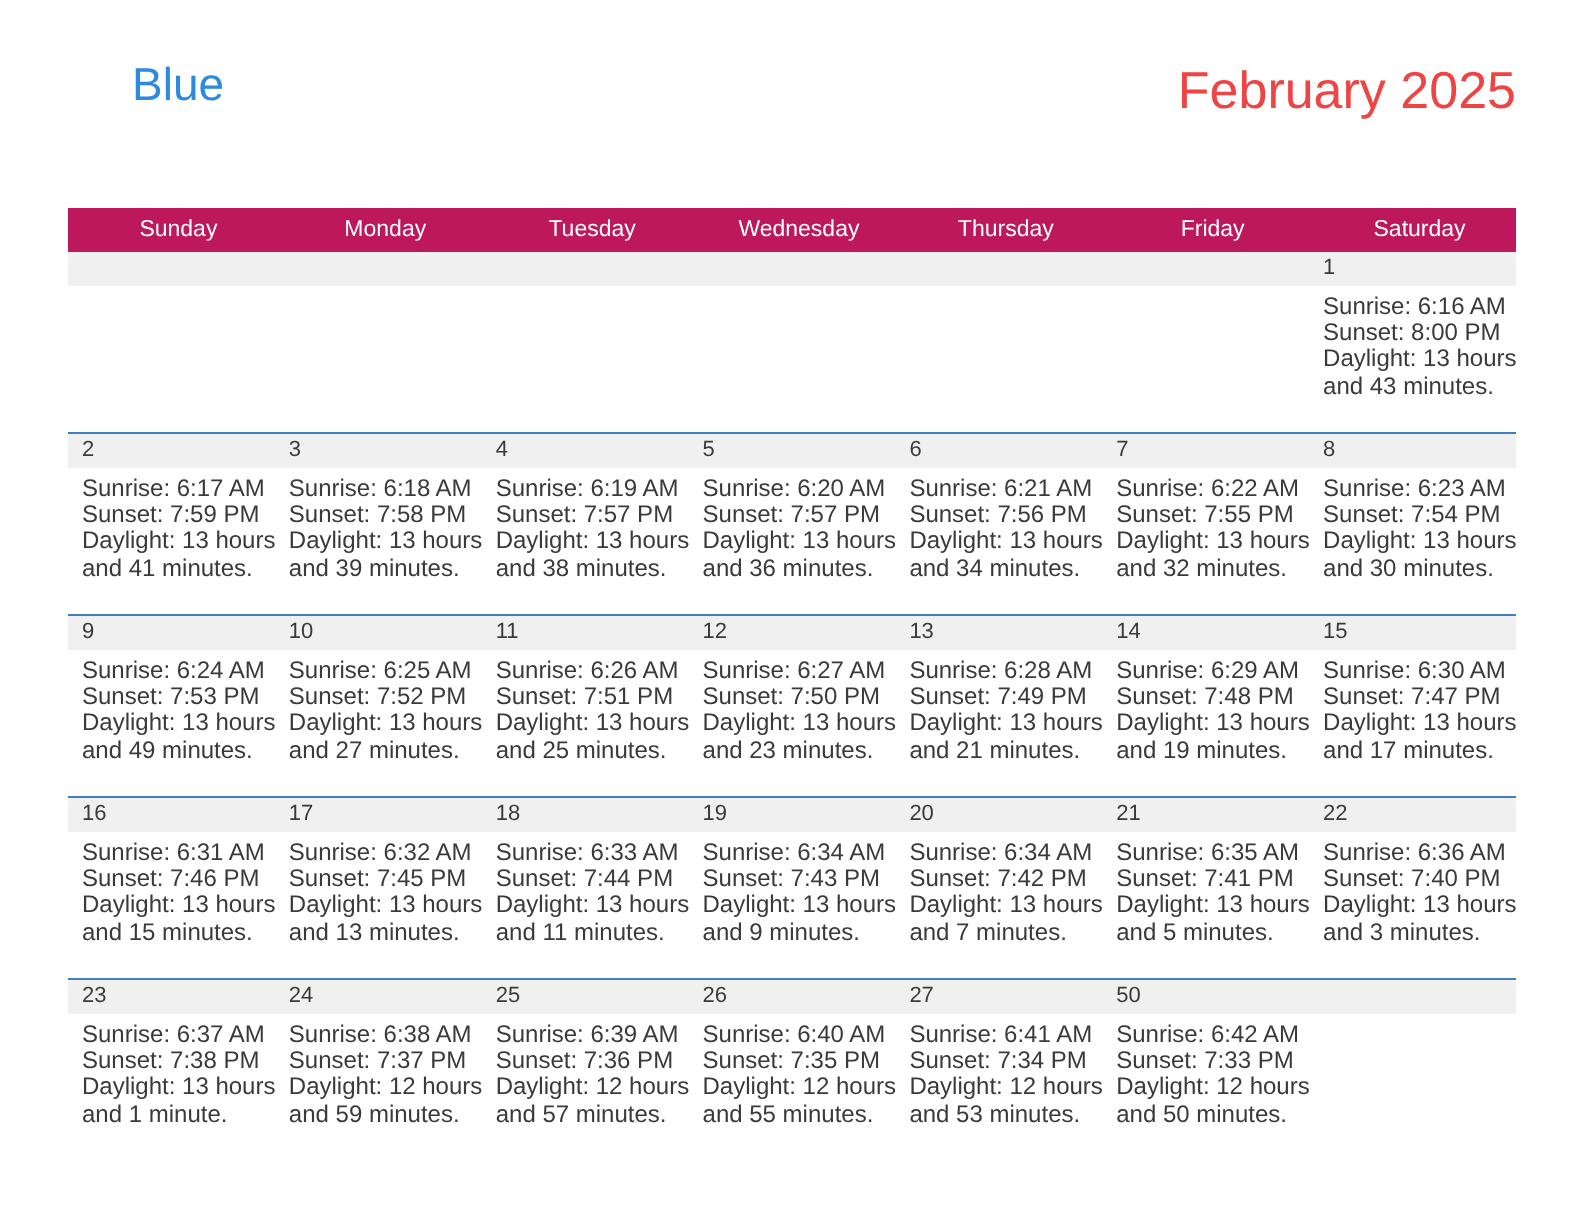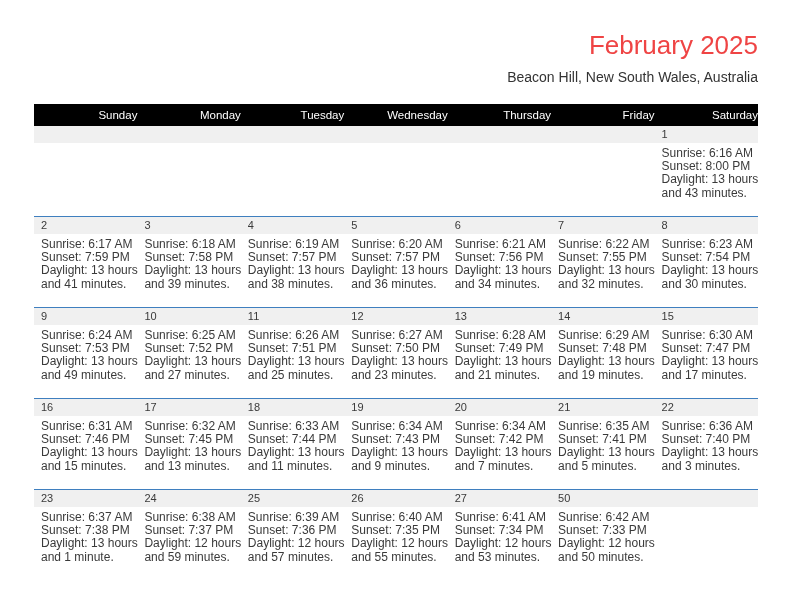--- a/index.html
+++ b/index.html
@@ -92,25 +92,25 @@
     position: absolute;
     left: 34px;
     top: 104px;
     width: 724px;
     border-collapse: collapse;
     table-layout: fixed;
   }
   .calendar col { width: 103.42px; }
 
   .dow-row th {
-    background: #000000;
+    background: #be185d;
     color: #ffffff;
     font-size: 11.5px;
     font-weight: 400;
-    text-align: right;
+    text-align: center;
     padding: 5px 0 5px 7px;
     height: 11px;
     line-height: 12px;
     border: 0;
     margin-top: 45px;
   }
 
   .week-row td {
     vertical-align: top;
     padding: 0;
@@ -139,25 +139,25 @@
   td.blank .daynum { background: #f0f0f0; }
 </style>
 </head>
 <body>
 
 <div class="page">
 
   <div class="header">
 
     <div class="brand">
+      <span class="brand-row2">Blue</span>
     </div>
 
     <div class="titles">
       <div class="cal-title">February 2025</div>
-      <div class="cal-subtitle">Beacon Hill, New South Wales, Australia</div>
     </div>
 
   </div>
 
   <table class="calendar">
     <colgroup>
       <col>
         <col>
         <col>
         <col>

